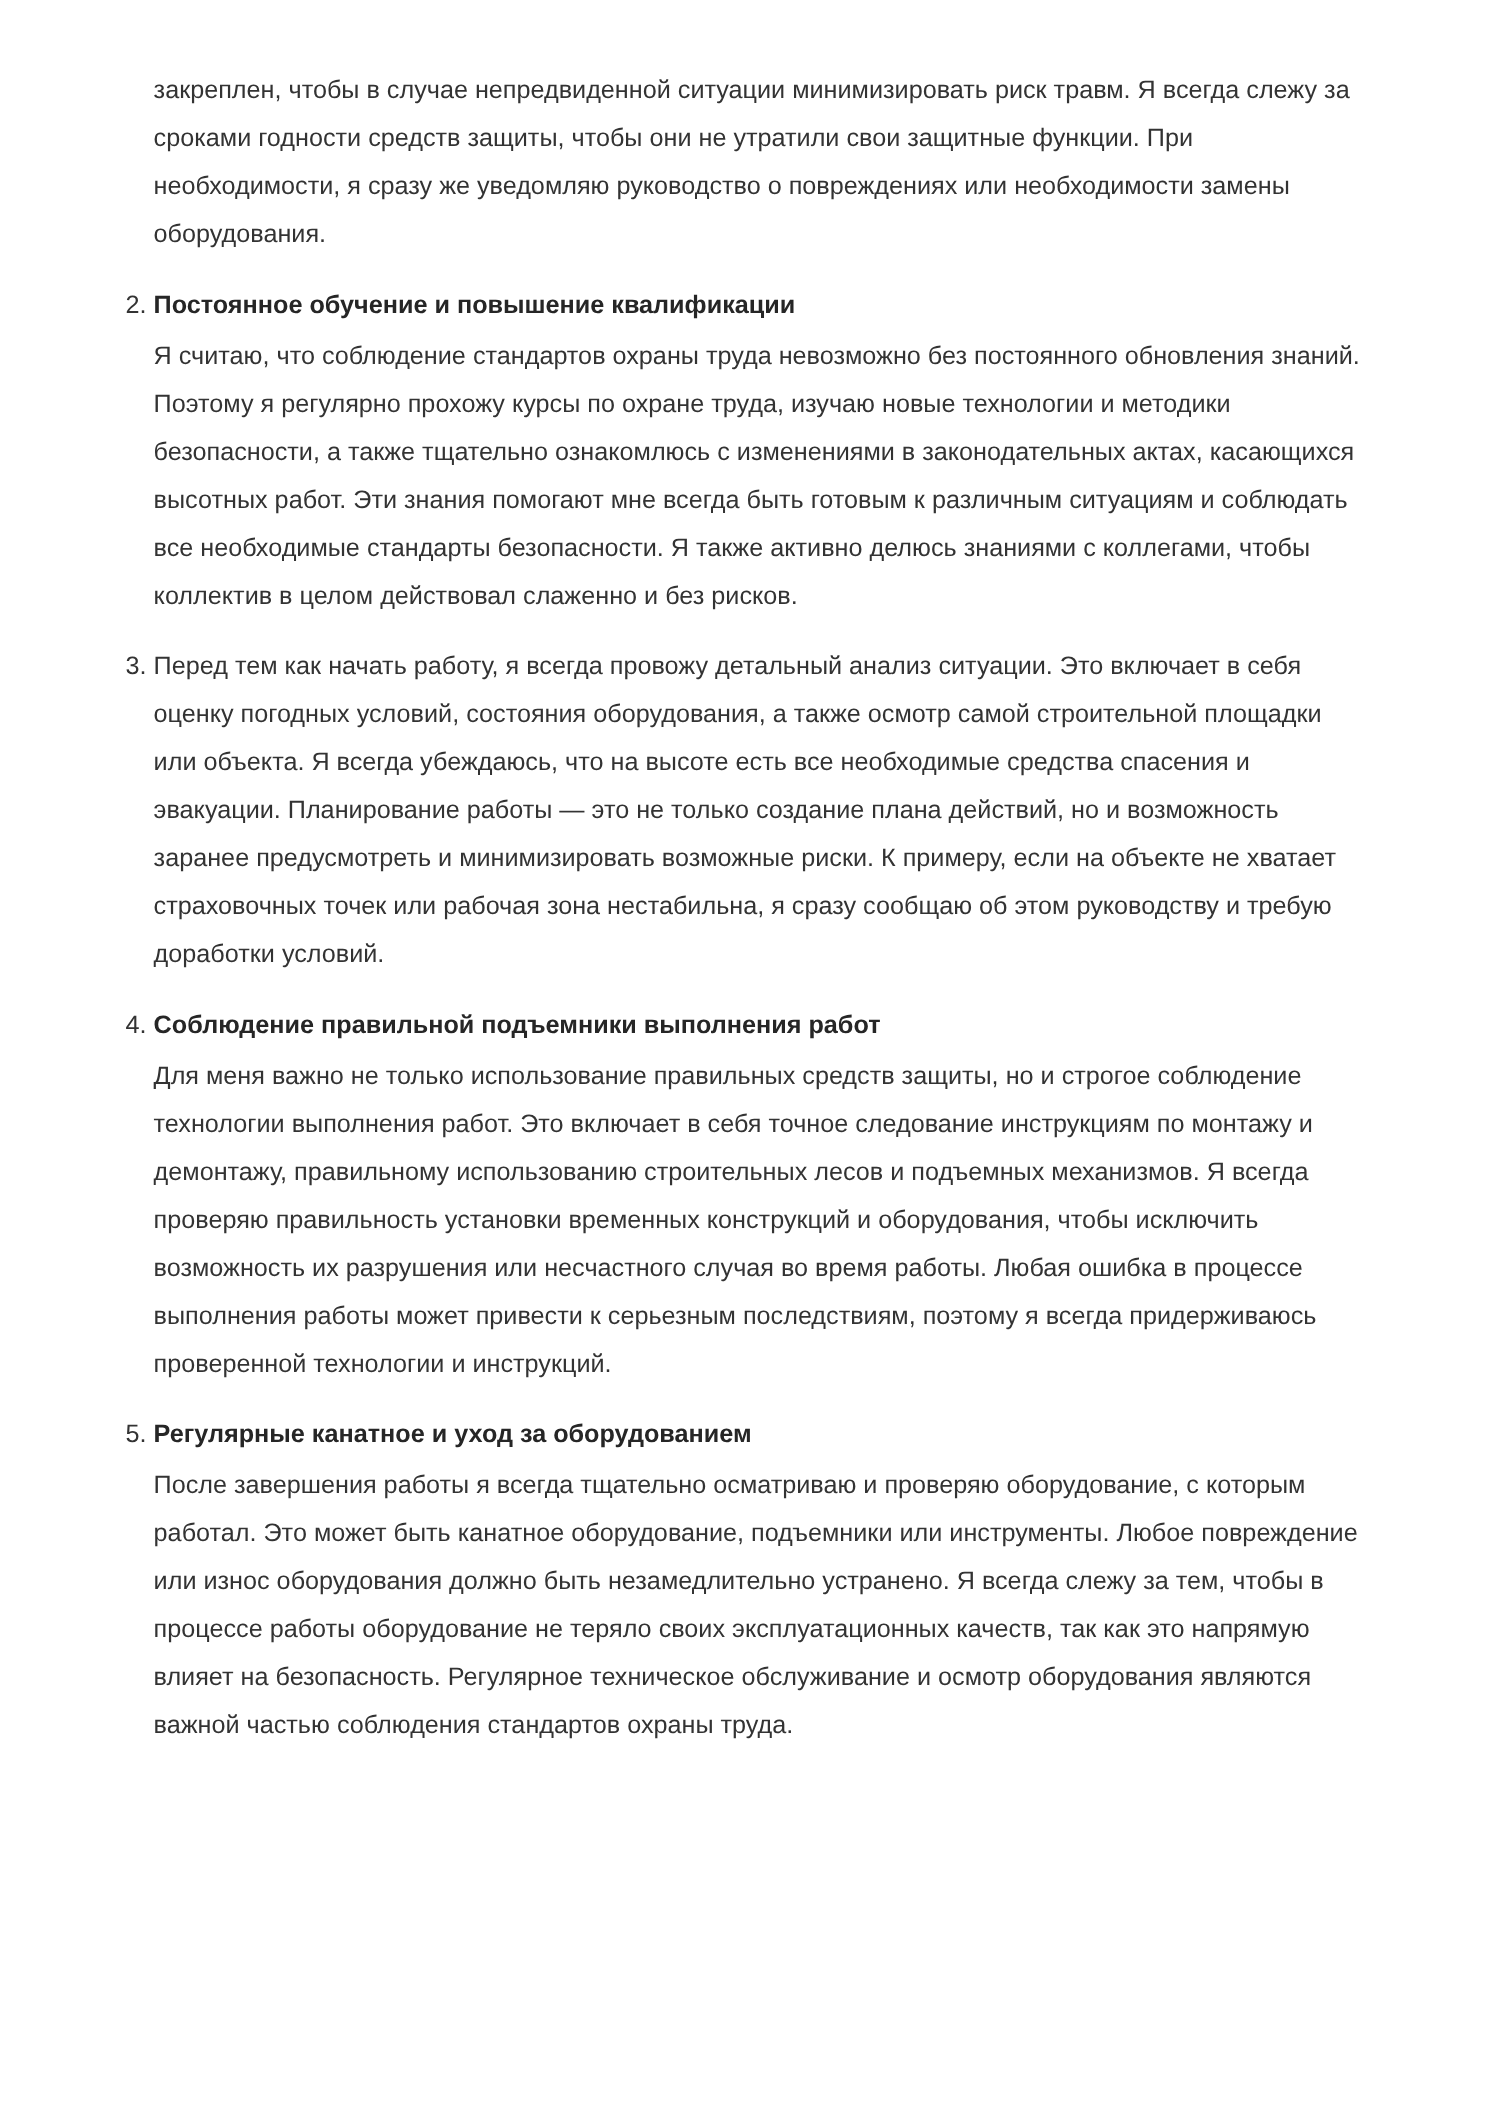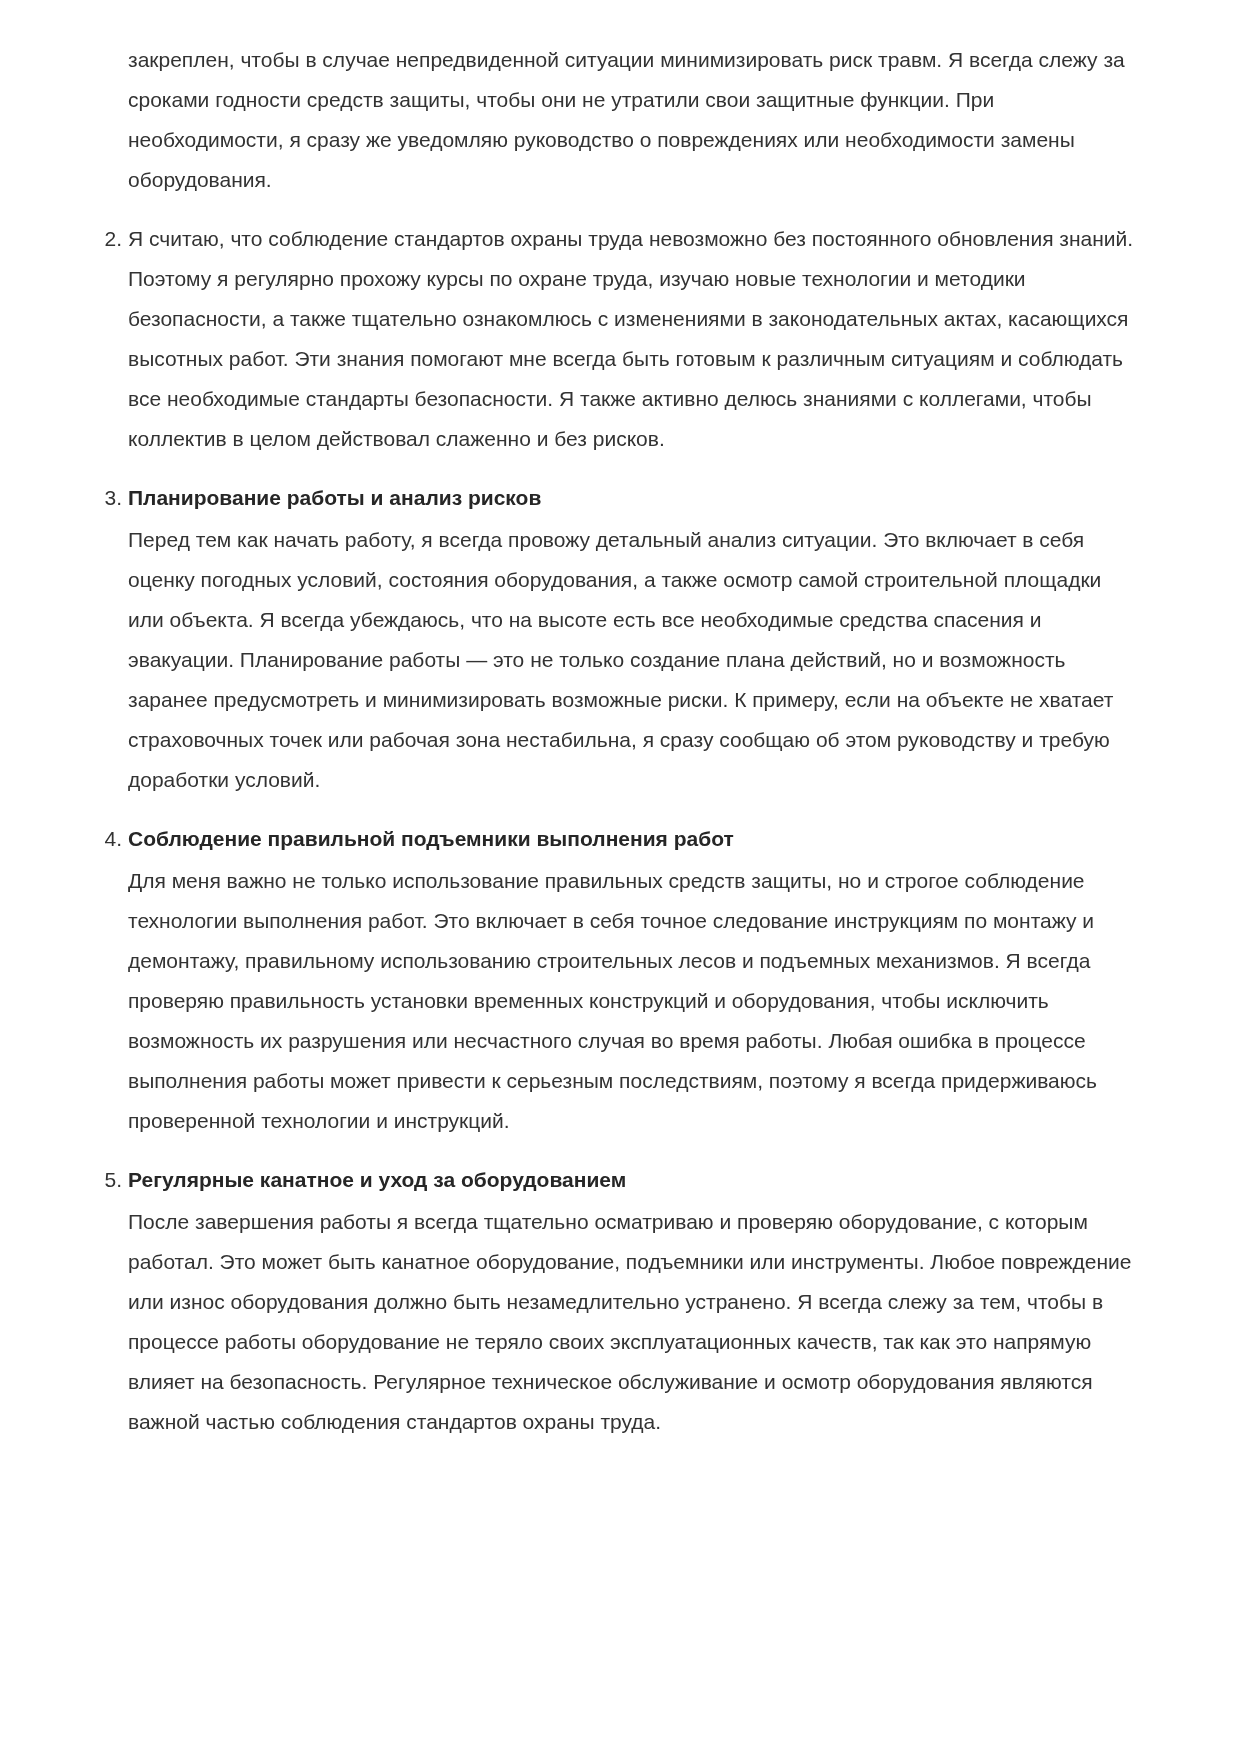--- a/index.html
+++ b/index.html
@@ -9,21 +9,21 @@
     overflow:hidden;
   }
   body {
     font-family:"Liberation Sans","DejaVu Sans",sans-serif;
     color:#333333;
     position:relative;
   }
   .content {
     position:absolute;
     left:128px;
-    top:40px;
+    top:56px;
     width:1006px;
     font-size:21px;
     line-height:40px;
     text-align:left;
   }
   .para { margin:0; }
   .list-item {
     margin-top:19px;
     position:relative;
   }
@@ -49,28 +49,28 @@
 
 <div class="content">
 
   <p class="para">закреплен, чтобы в случае непредвиденной ситуации минимизировать риск травм. Я всегда слежу за сроками годности средств защиты, чтобы они не утратили свои защитные функции. При необходимости, я сразу же уведомляю руководство о повреждениях или необходимости замены оборудования.</p>
 
   <div>
 
     <div class="list-item">
       <div class="heading-row">
         <span class="item-number">2.</span>
+        <span class="item-heading">Постоянное обучение и повышение квалификации</span>
       </div>
       <p class="para">Я считаю, что соблюдение стандартов охраны труда невозможно без постоянного обновления знаний. Поэтому я регулярно прохожу курсы по охране труда, изучаю новые технологии и методики безопасности, а также тщательно ознакомлюсь с изменениями в законодательных актах, касающихся высотных работ. Эти знания помогают мне всегда быть готовым к различным ситуациям и соблюдать все необходимые стандарты безопасности. Я также активно делюсь знаниями с коллегами, чтобы коллектив в целом действовал слаженно и без рисков.</p>
     </div>
 
     <div class="list-item">
       <div class="heading-row">
         <span class="item-number">3.</span>
-        <span class="item-heading">Планирование работы и анализ рисков</span>
       </div>
       <p class="para">Перед тем как начать работу, я всегда провожу детальный анализ ситуации. Это включает в себя оценку погодных условий, состояния оборудования, а также осмотр самой строительной площадки или объекта. Я всегда убеждаюсь, что на высоте есть все необходимые средства спасения и эвакуации. Планирование работы — это не только создание плана действий, но и возможность заранее предусмотреть и минимизировать возможные риски. К примеру, если на объекте не хватает страховочных точек или рабочая зона нестабильна, я сразу сообщаю об этом руководству и требую доработки условий.</p>
     </div>
 
     <div class="list-item">
       <div class="heading-row">
         <span class="item-number">4.</span>
         <span class="item-heading">Соблюдение правильной подъемники выполнения работ</span>
       </div>
       <p class="para">Для меня важно не только использование правильных средств защиты, но и строгое соблюдение технологии выполнения работ. Это включает в себя точное следование инструкциям по монтажу и демонтажу, правильному использованию строительных лесов и подъемных механизмов. Я всегда проверяю правильность установки временных конструкций и оборудования, чтобы исключить возможность их разрушения или несчастного случая во время работы. Любая ошибка в процессе выполнения работы может привести к серьезным последствиям, поэтому я всегда придерживаюсь проверенной технологии и инструкций.</p>

